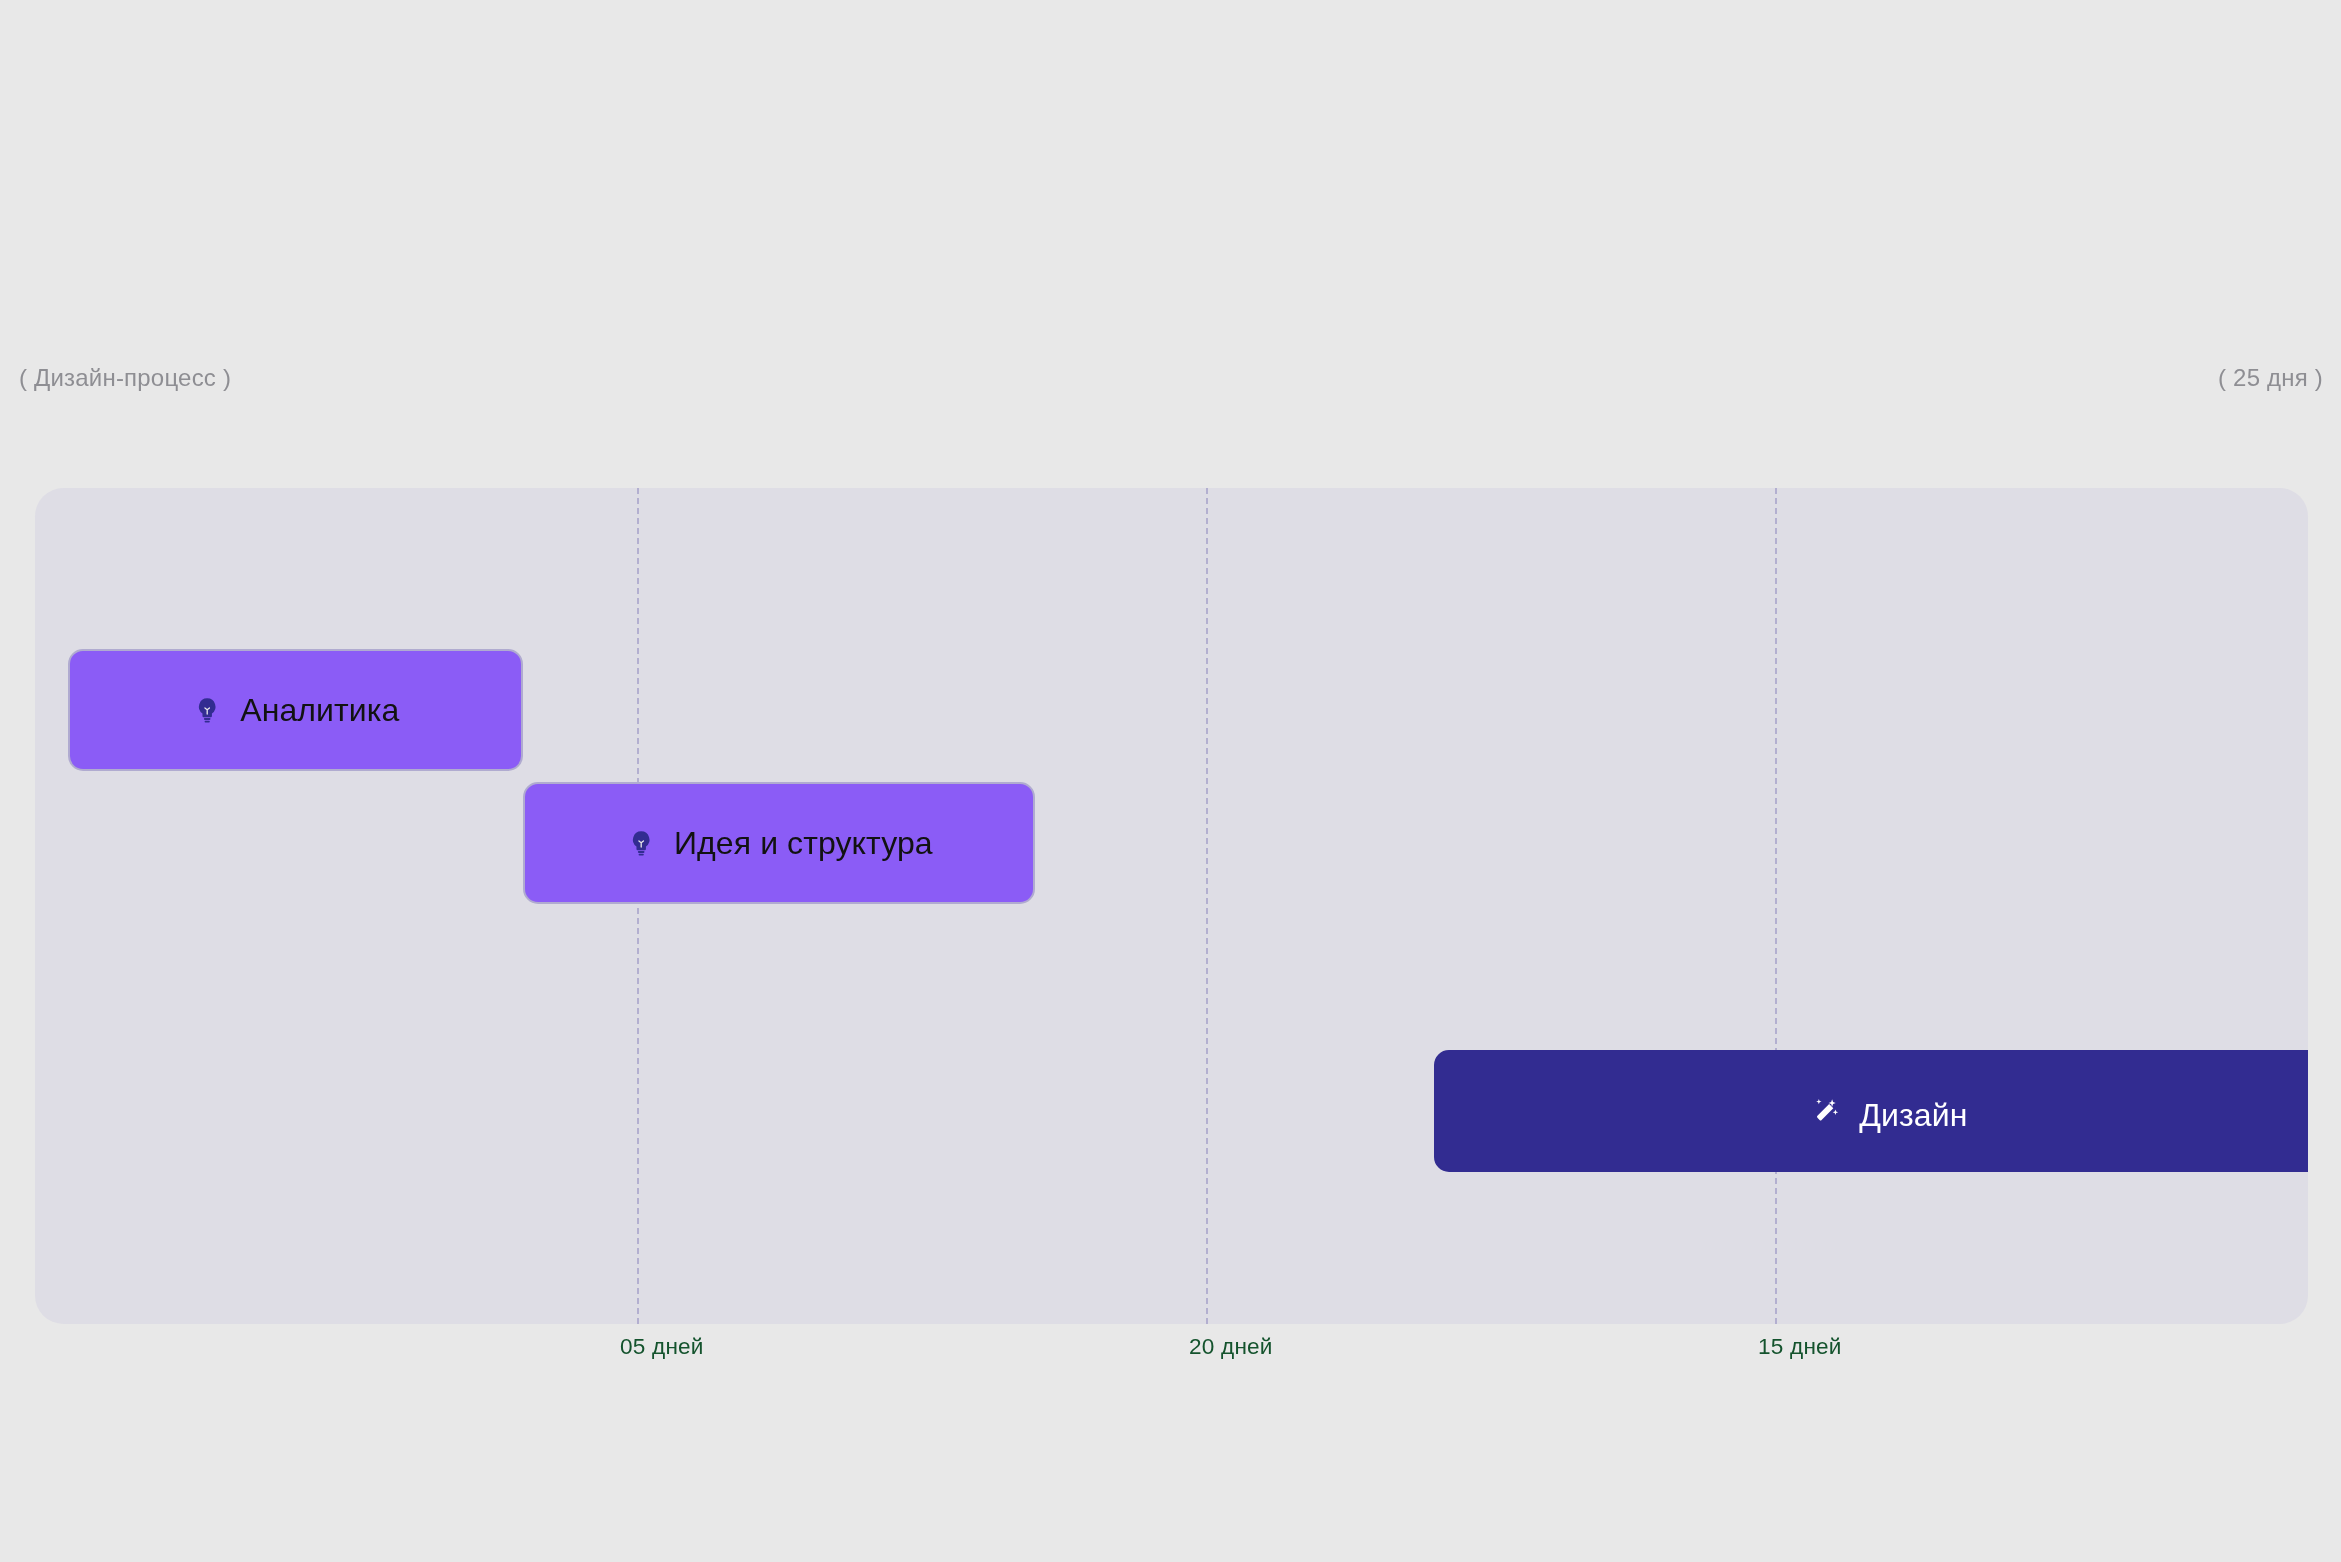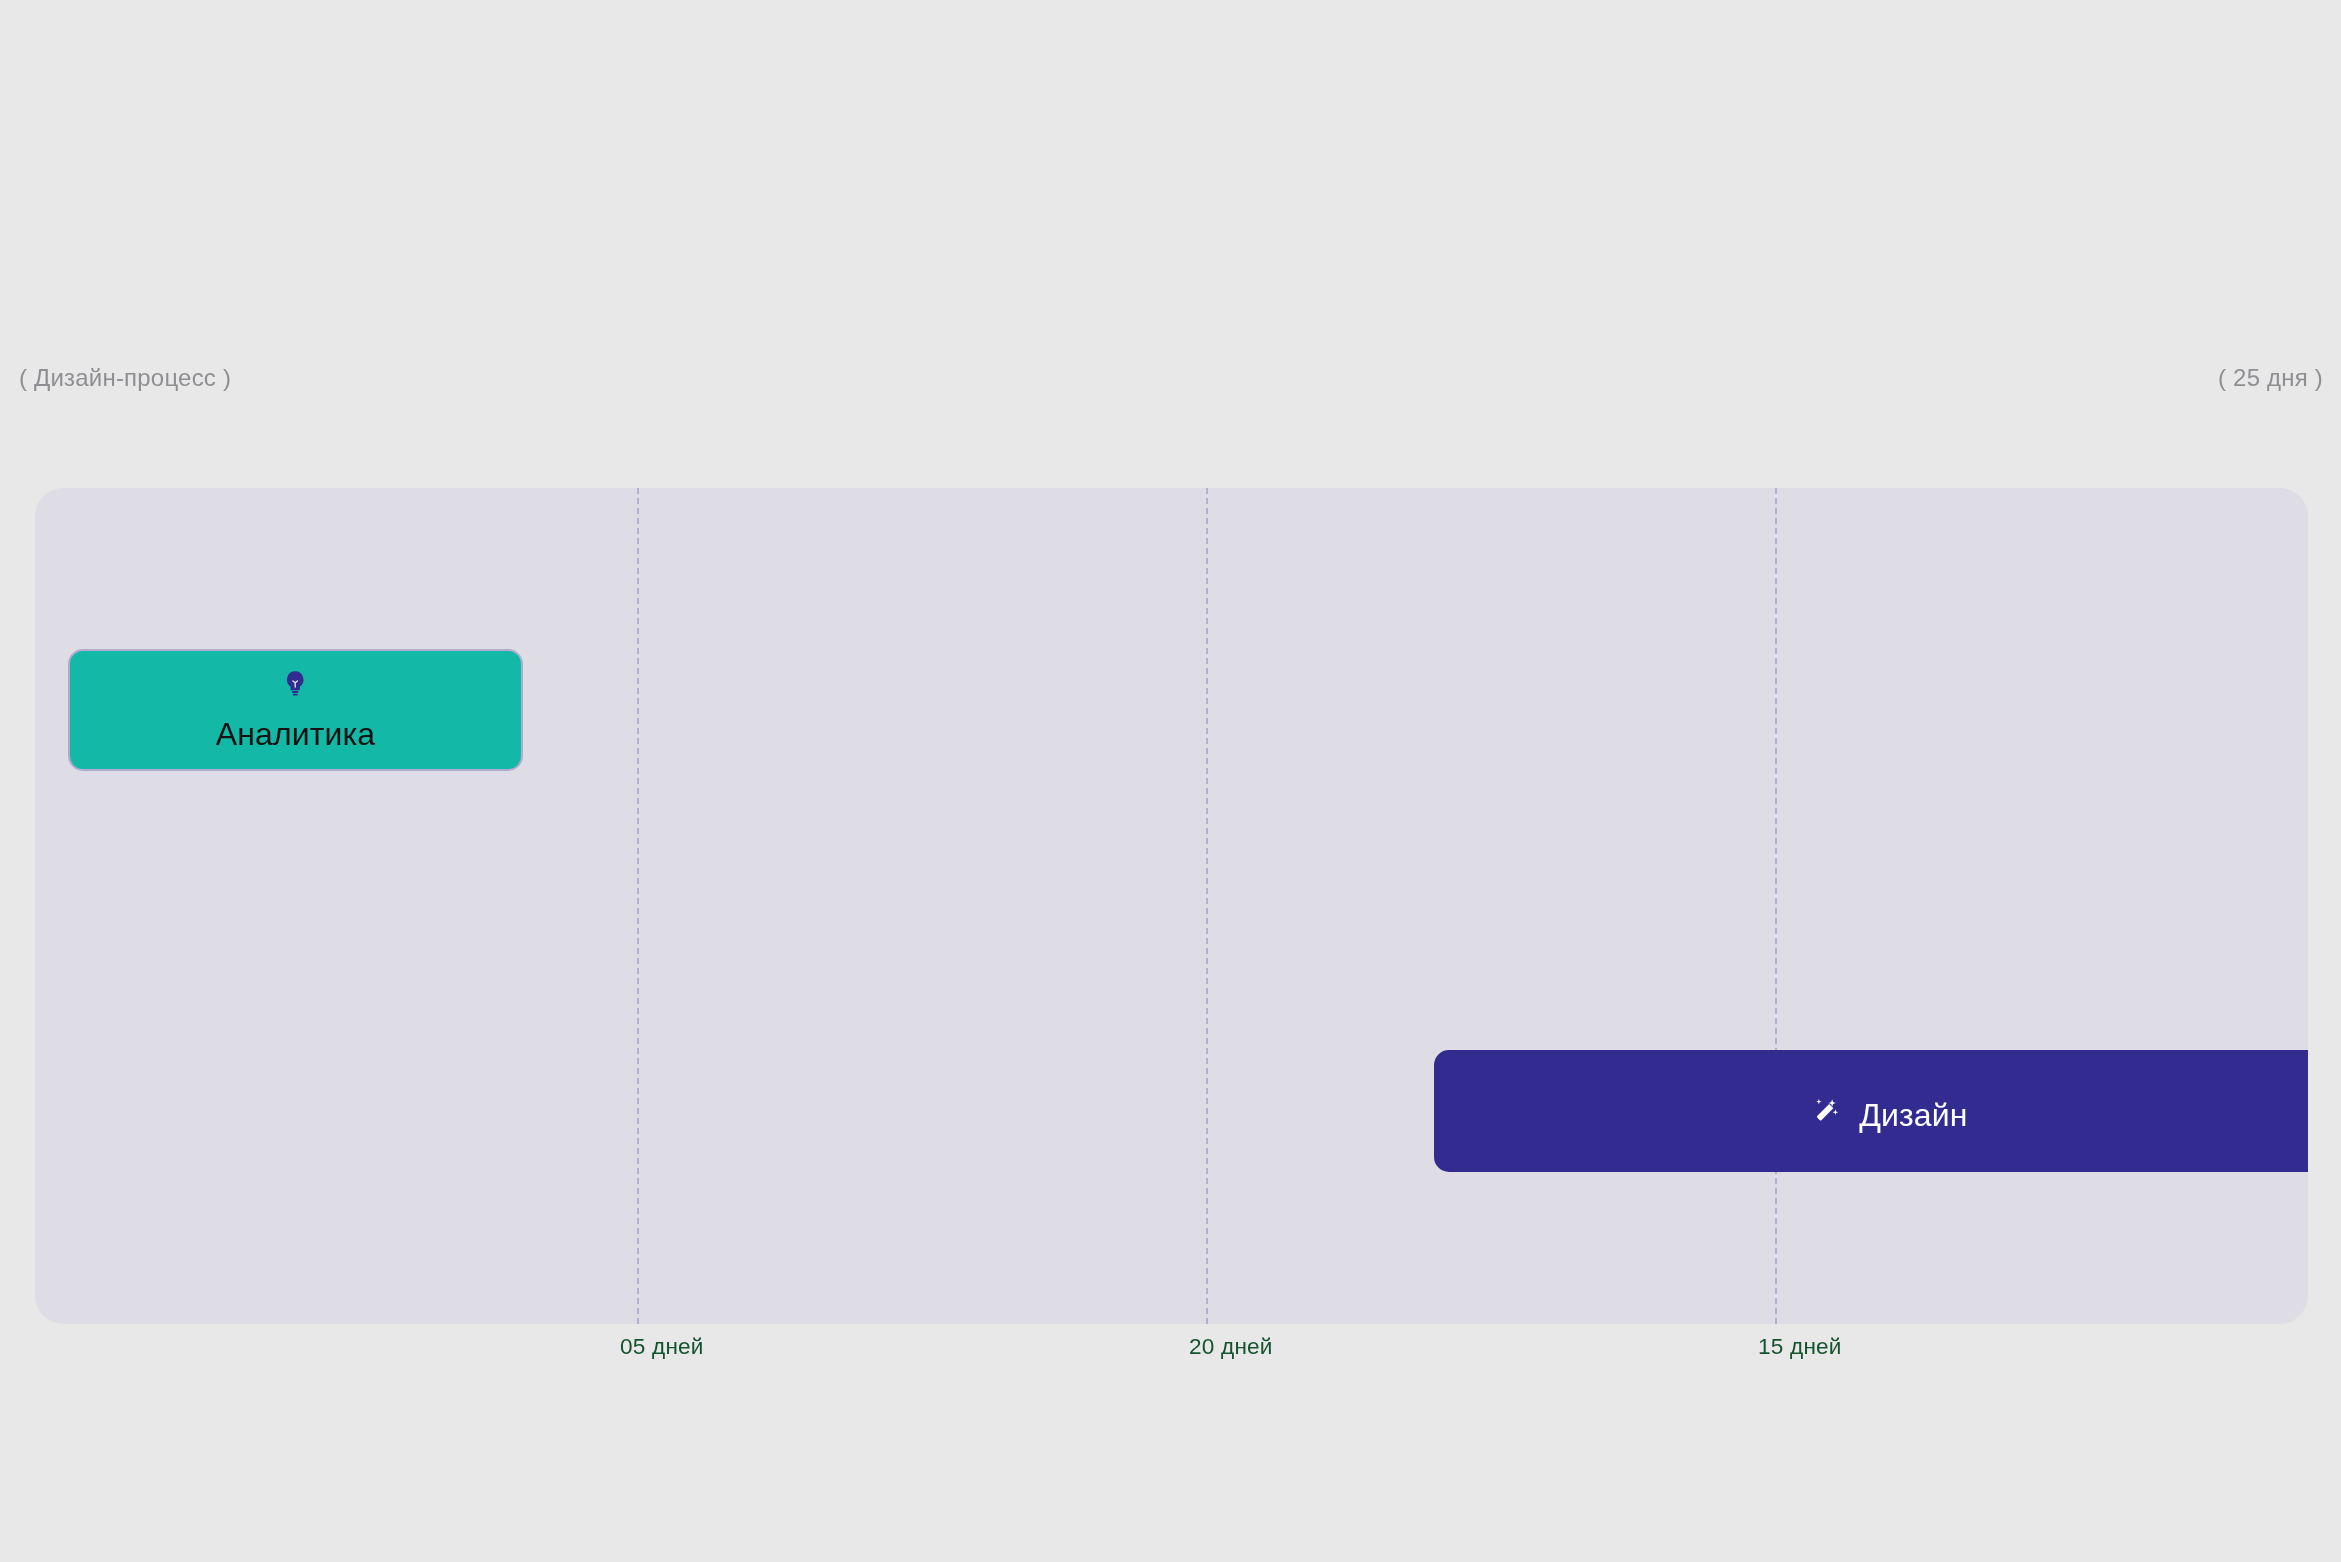--- a/index.html
+++ b/index.html
@@ -74,23 +74,22 @@
     height: 122px;
     border-radius: 15px;
     display: flex;
     align-items: center;
     justify-content: center;
     gap: 16.7px;
     white-space: nowrap;
   }
 
   .bar.outline {
-    background: #14b8a6;
+    background: #8b5cf6;
     border: 2.5px solid #b0abd0;
-    flex-direction: column;
   }
 
   .bar.filled {
     background: #322c91;
     border: 2.5px solid #322c91;
   }
 
   .bar-icon {
     display: inline-flex;
     align-items: center;
@@ -150,20 +149,31 @@
         <span class="bar-icon">
           <svg width="28.4" height="28.4" viewBox="0 0 24 24" fill="#322c91">
             <path d="M12 2a7 7 0 0 0-4 12.74V17a1 1 0 0 0 1 1h6a1 1 0 0 0 1-1v-2.26A7 7 0 0 0 12 2z"></path>
             <rect x="9.2" y="18.7" width="5.6" height="1.5" rx="0.7"></rect>
             <rect x="9.8" y="21" width="4.4" height="1.5" rx="0.7"></rect>
             <path d="M12 15.2V11.6l-1.9-1.5M12 11.6l1.9-1.5" stroke="#e9e9eb" stroke-width="1.1" fill="none" stroke-linecap="round"></path>
           </svg>
         </span>
         <span class="bar-label">Аналитика</span>
       </div>
+      <div class="bar outline" style="left: 488px; width: 512px; top: 294px;">
+        <span class="bar-icon">
+          <svg width="28.4" height="28.4" viewBox="0 0 24 24" fill="#322c91">
+            <path d="M12 2a7 7 0 0 0-4 12.74V17a1 1 0 0 0 1 1h6a1 1 0 0 0 1-1v-2.26A7 7 0 0 0 12 2z"></path>
+            <rect x="9.2" y="18.7" width="5.6" height="1.5" rx="0.7"></rect>
+            <rect x="9.8" y="21" width="4.4" height="1.5" rx="0.7"></rect>
+            <path d="M12 15.2V11.6l-1.9-1.5M12 11.6l1.9-1.5" stroke="#e9e9eb" stroke-width="1.1" fill="none" stroke-linecap="round"></path>
+          </svg>
+        </span>
+        <span class="bar-label">Идея и структура</span>
+      </div>
       <div class="bar filled" style="left: 1399px; width: 910px; top: 562px;">
         <span class="bar-icon">
           <svg width="28.4" height="28.4" viewBox="0 0 24 24" fill="#ffffff">
             <path d="M14.5 6 18 9.5 8.1 19.4a1.2 1.2 0 0 1-1.7 0l-1.8-1.8a1.2 1.2 0 0 1 0-1.7z"></path>
             <path d="M16.2 4.3 17 2l.8 2.3L20 5.1l-2.2.8L17 8.2l-.8-2.3L14 5.1z"></path>
             <path d="M5.2 3.3 5.8 1.6l.6 1.7 1.7.6-1.7.6-.6 1.7-.6-1.7-1.7-.6z"></path>
             <path d="M19.2 12.3l.6-1.7.6 1.7 1.7.6-1.7.6-.6 1.7-.6-1.7-1.7-.6z"></path>
           </svg>
         </span>
         <span class="bar-label">Дизайн</span>

